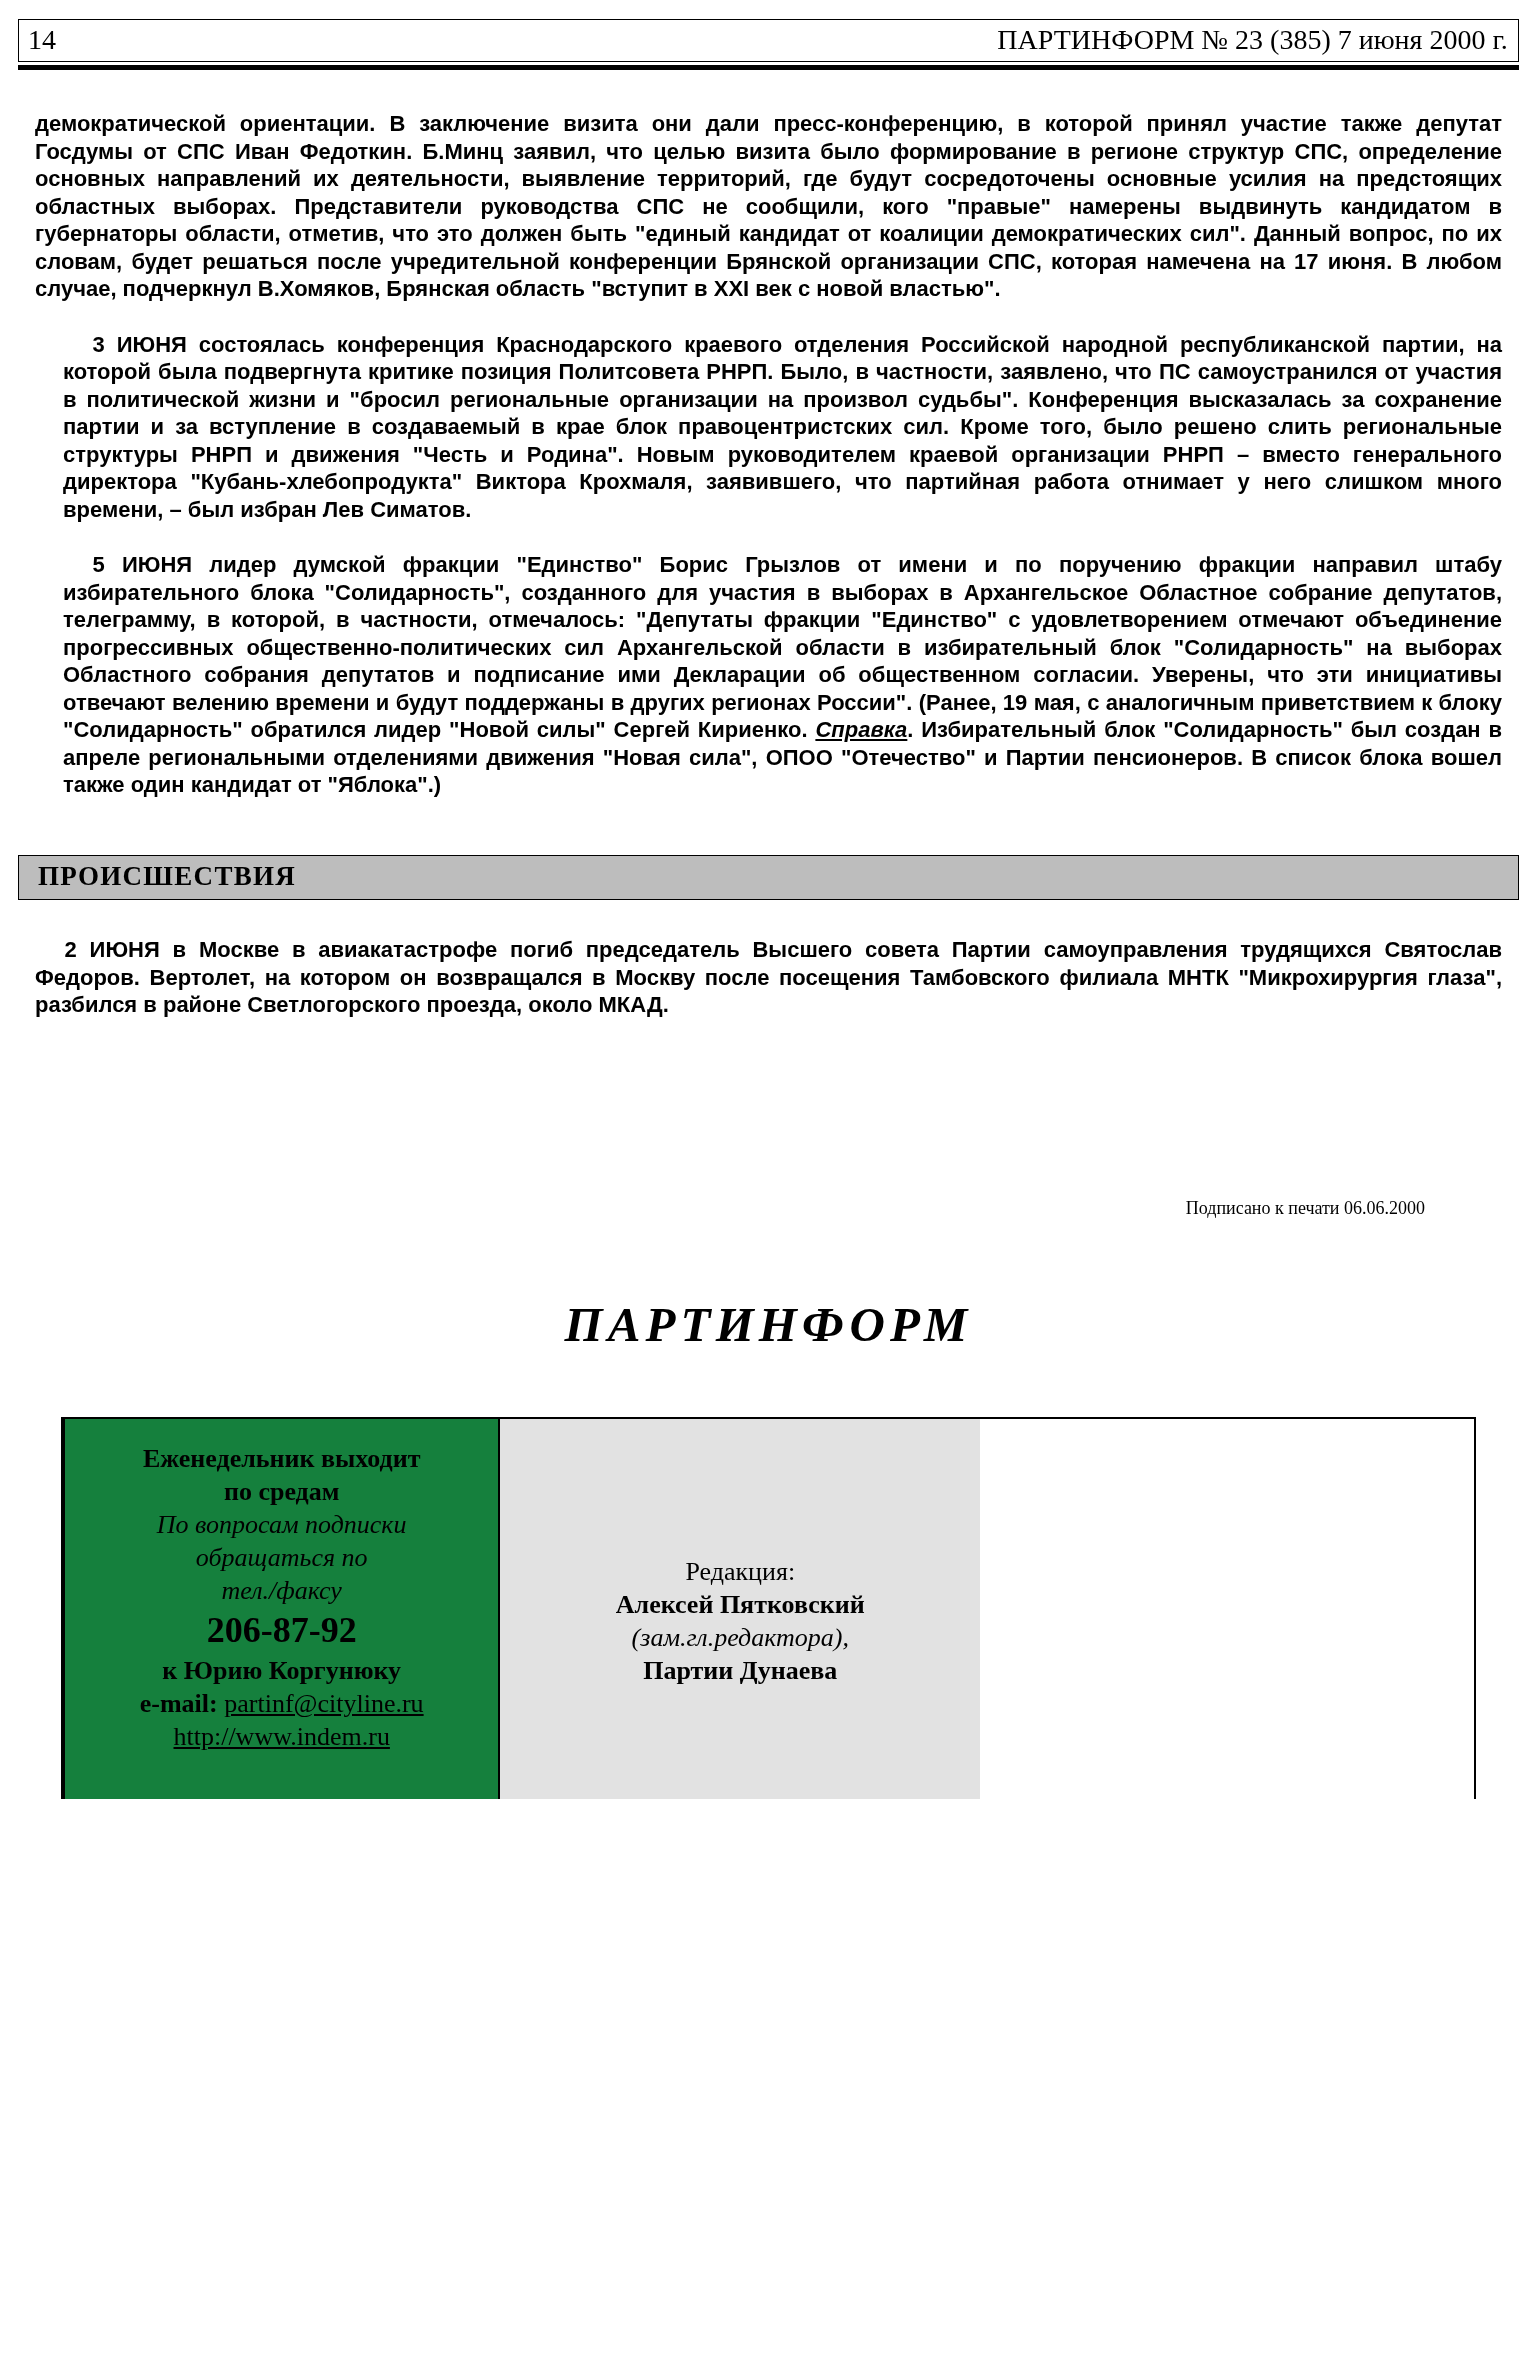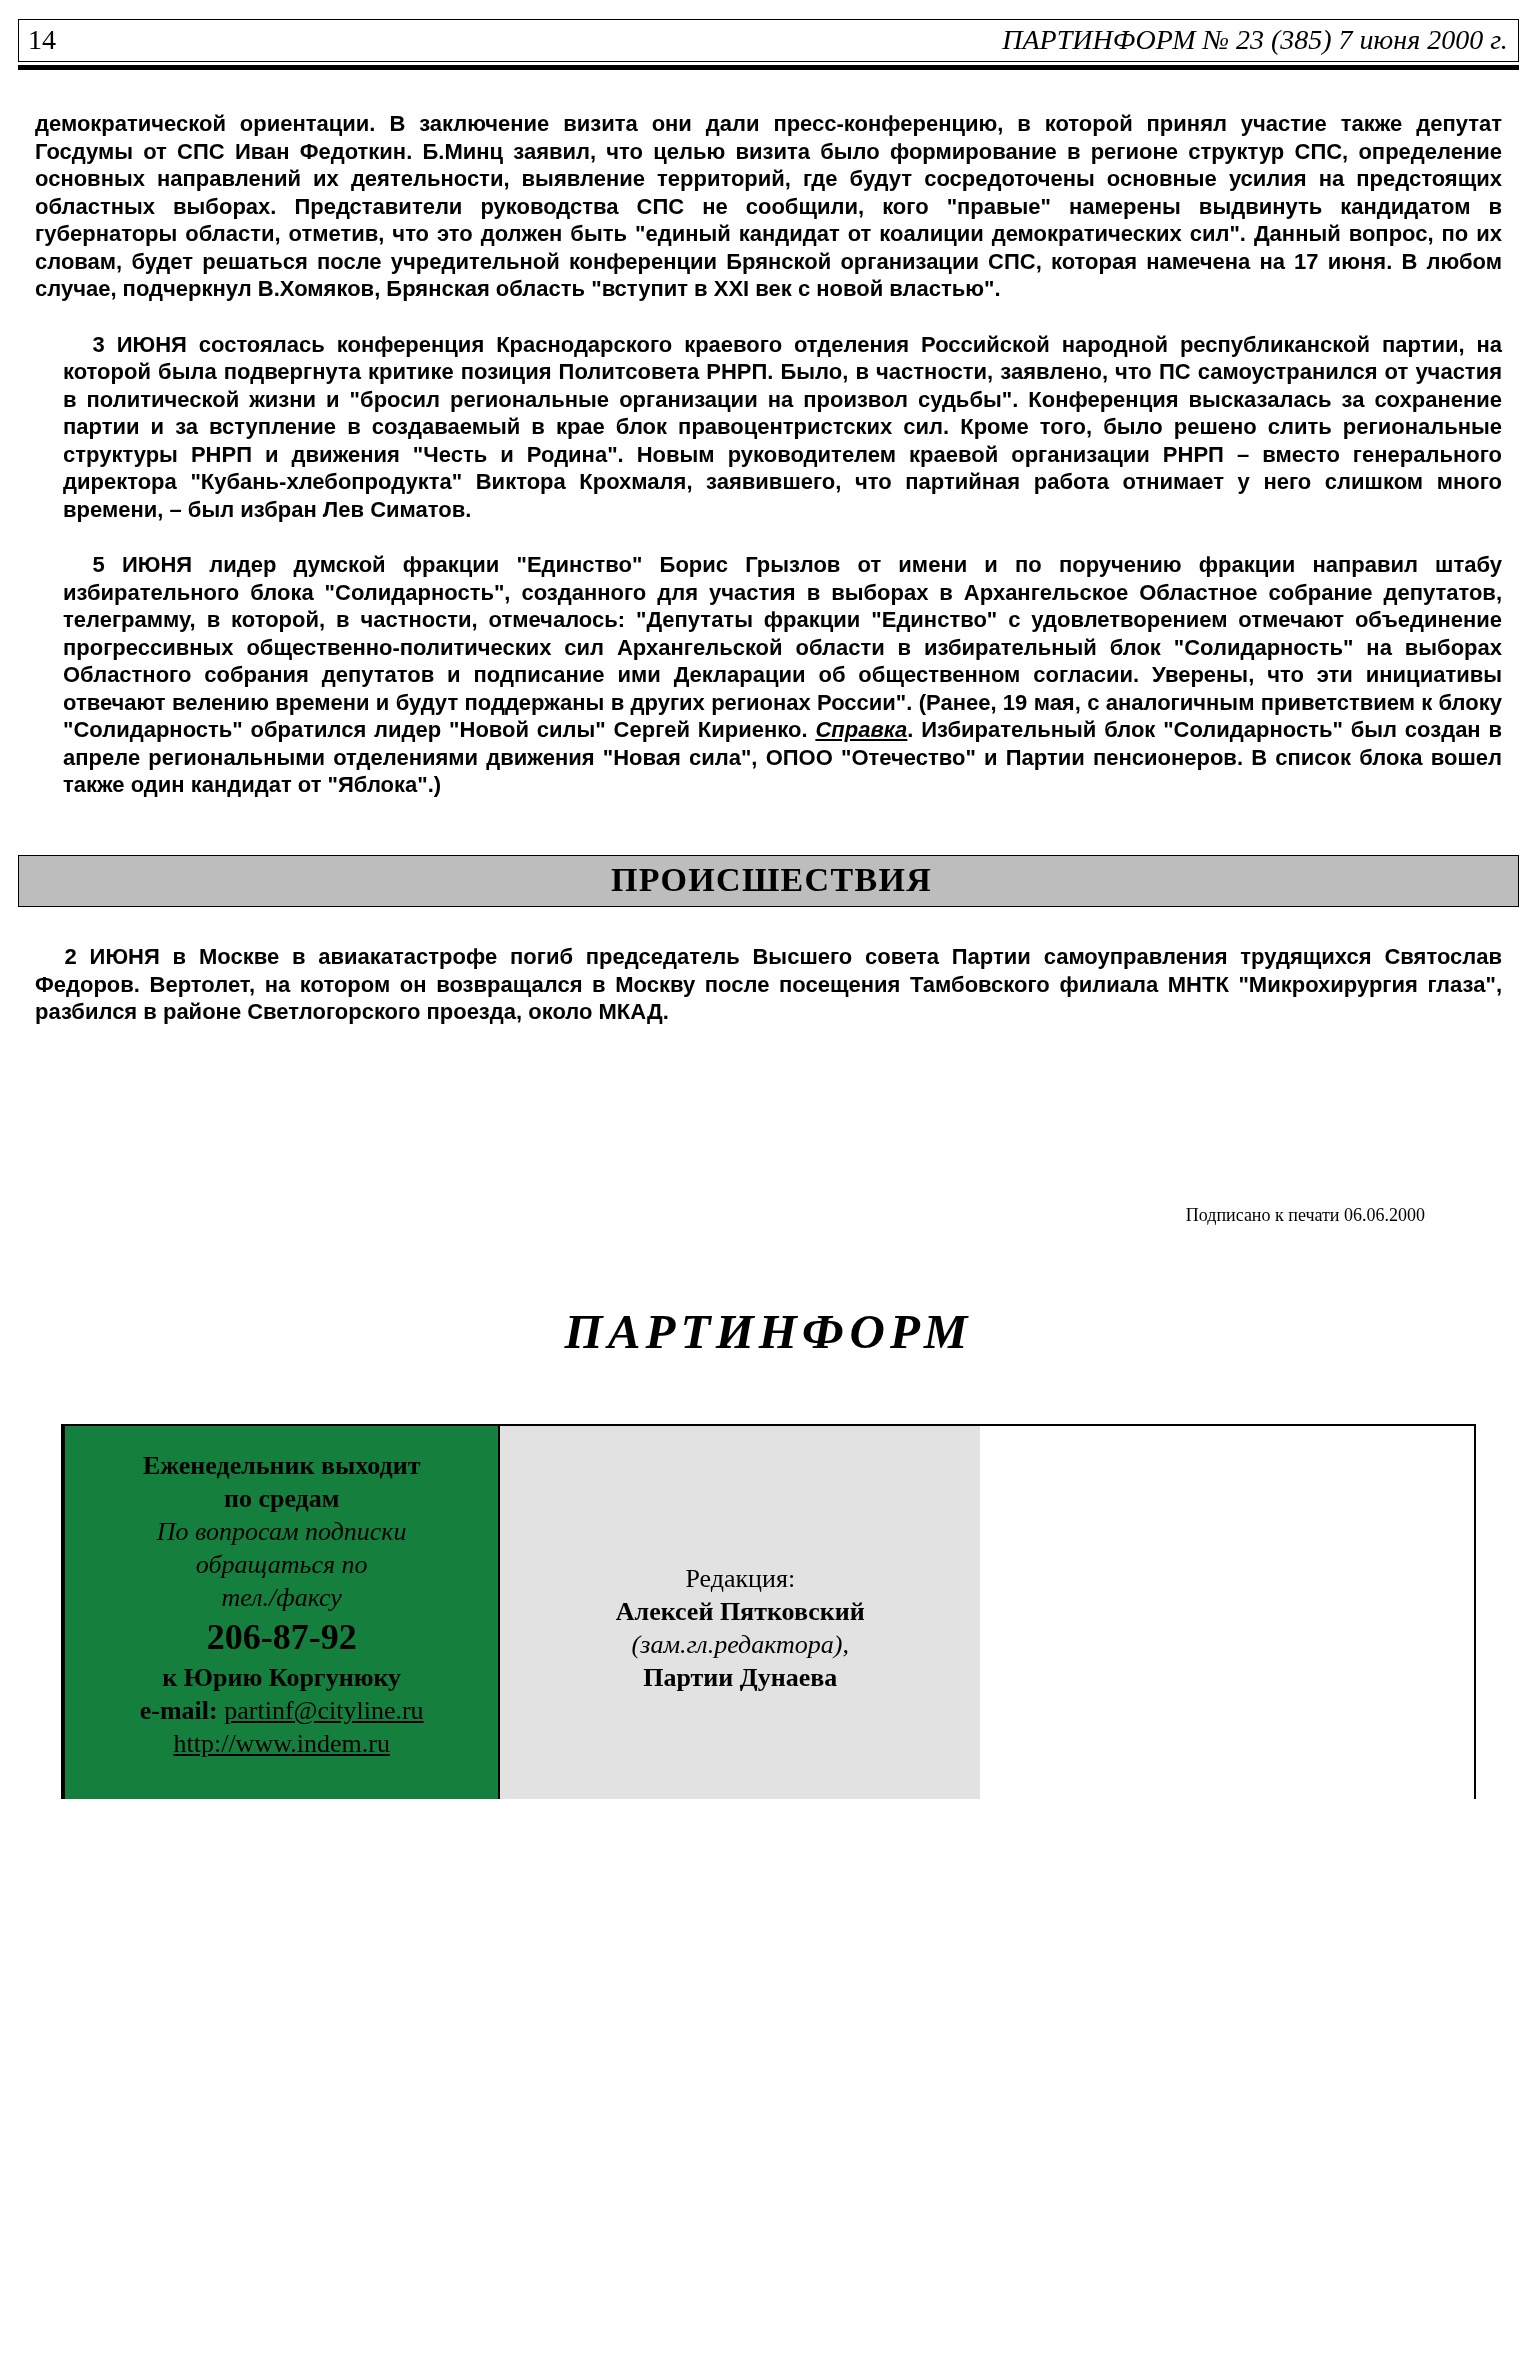--- a/index.html
+++ b/index.html
@@ -18,21 +18,21 @@
   .header-box {
     margin: 19px 18px 0 18px;
     border: 1.9px solid #000;
     display: flex;
     justify-content: space-between;
     align-items: center;
     padding: 3.8px 10.2px 5.1px 9px;
     font-family: "Liberation Serif", serif;
   }
   .page-number { font-size: 28px; color: #000; }
-  .issue-title { font-size: 28px; font-style: italic; color: #000; }
+  .issue-title { font-size: 28px; color: #000; }
   .header-rule {
     margin: 3.2px 18px 0 18px;
     height: 5.1px;
     background: #000;
   }
 
   
   .content { margin: 40px 35px 0 35px; color: #000; }
   .para {
     font-weight: bold;
@@ -46,23 +46,22 @@
   .spravka { font-style: italic; text-decoration: underline; }
 
   
   .section-bar {
     margin: 56px 18px 0 18px;
     background: #bdbdbd;
     border: 1.9px solid #000;
     padding: 5.8px 13px 7px 19px;
     font-family: "Liberation Serif", serif;
     font-weight: bold;
-    font-size: 34px;
+    font-size: 27px;
     letter-spacing: 1.3px;
-    text-align: center;
   }
   .incidents { margin: 36px 35px 0 35px; }
   .incidents .para + .para { margin-top: 0; }
 
   
   .signed-line {
     margin: 179px 112px 0 0;
     text-align: right;
     font-family: "Liberation Serif", serif;
     font-size: 18px;

